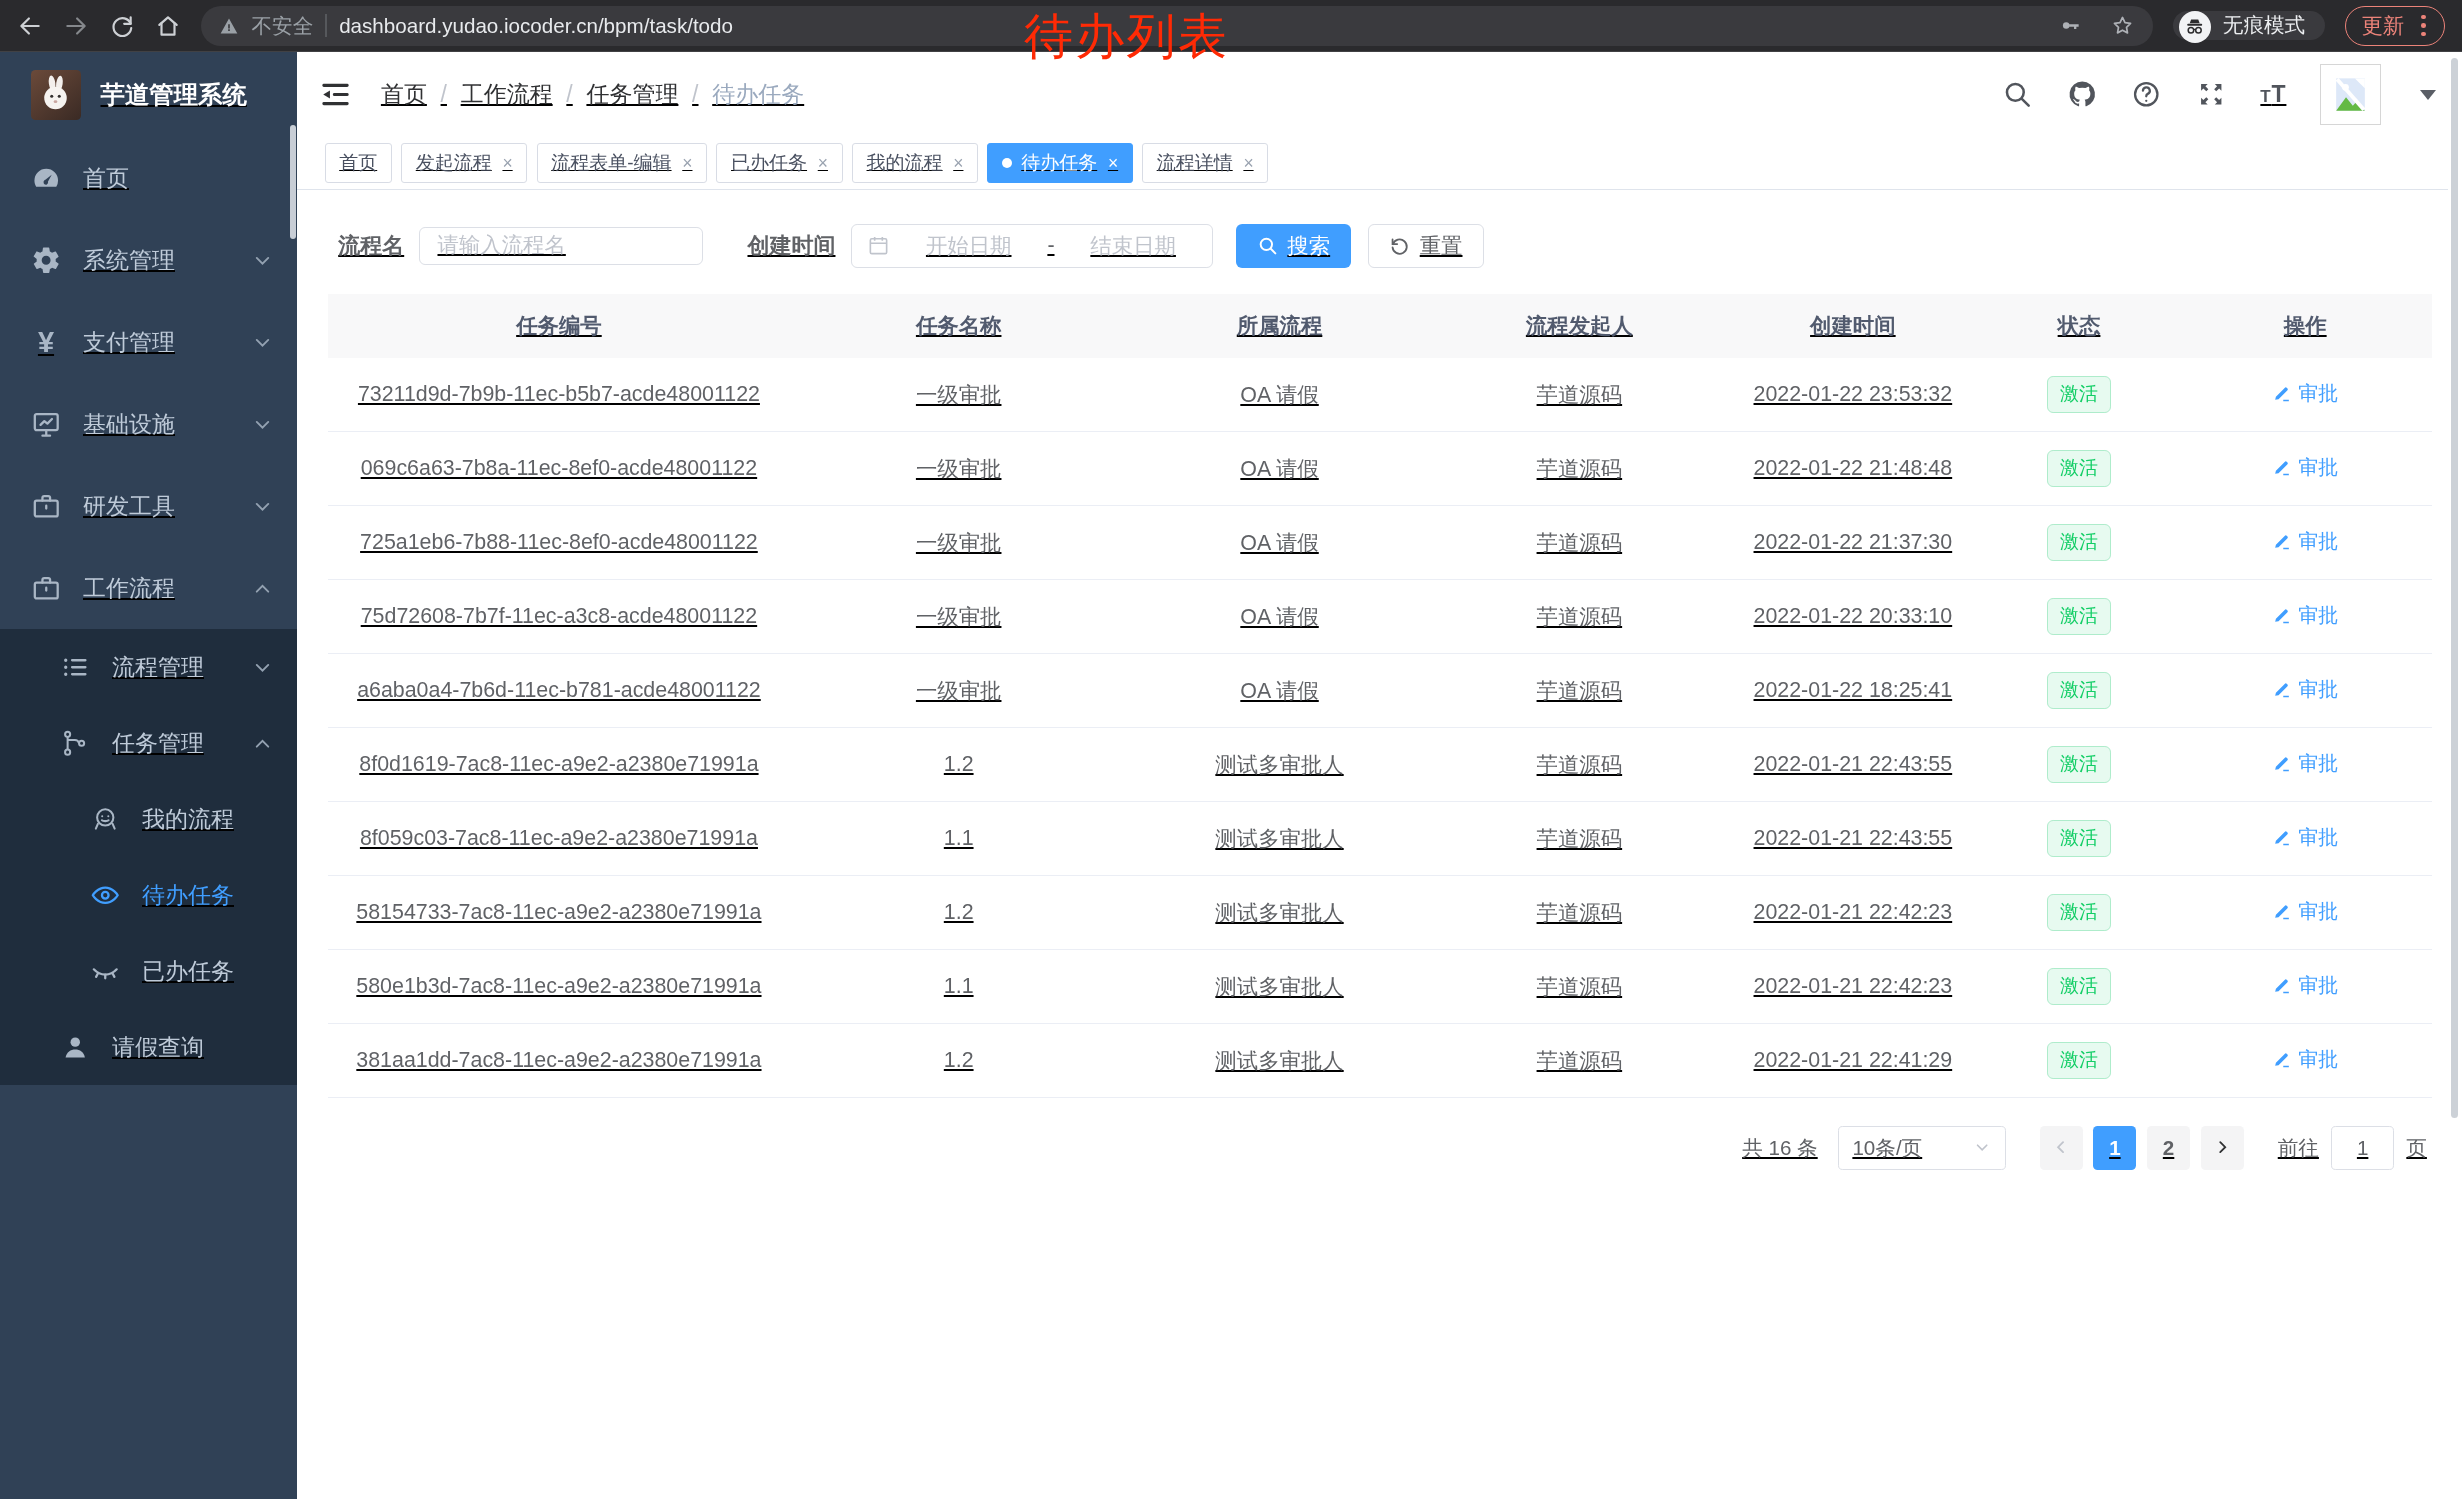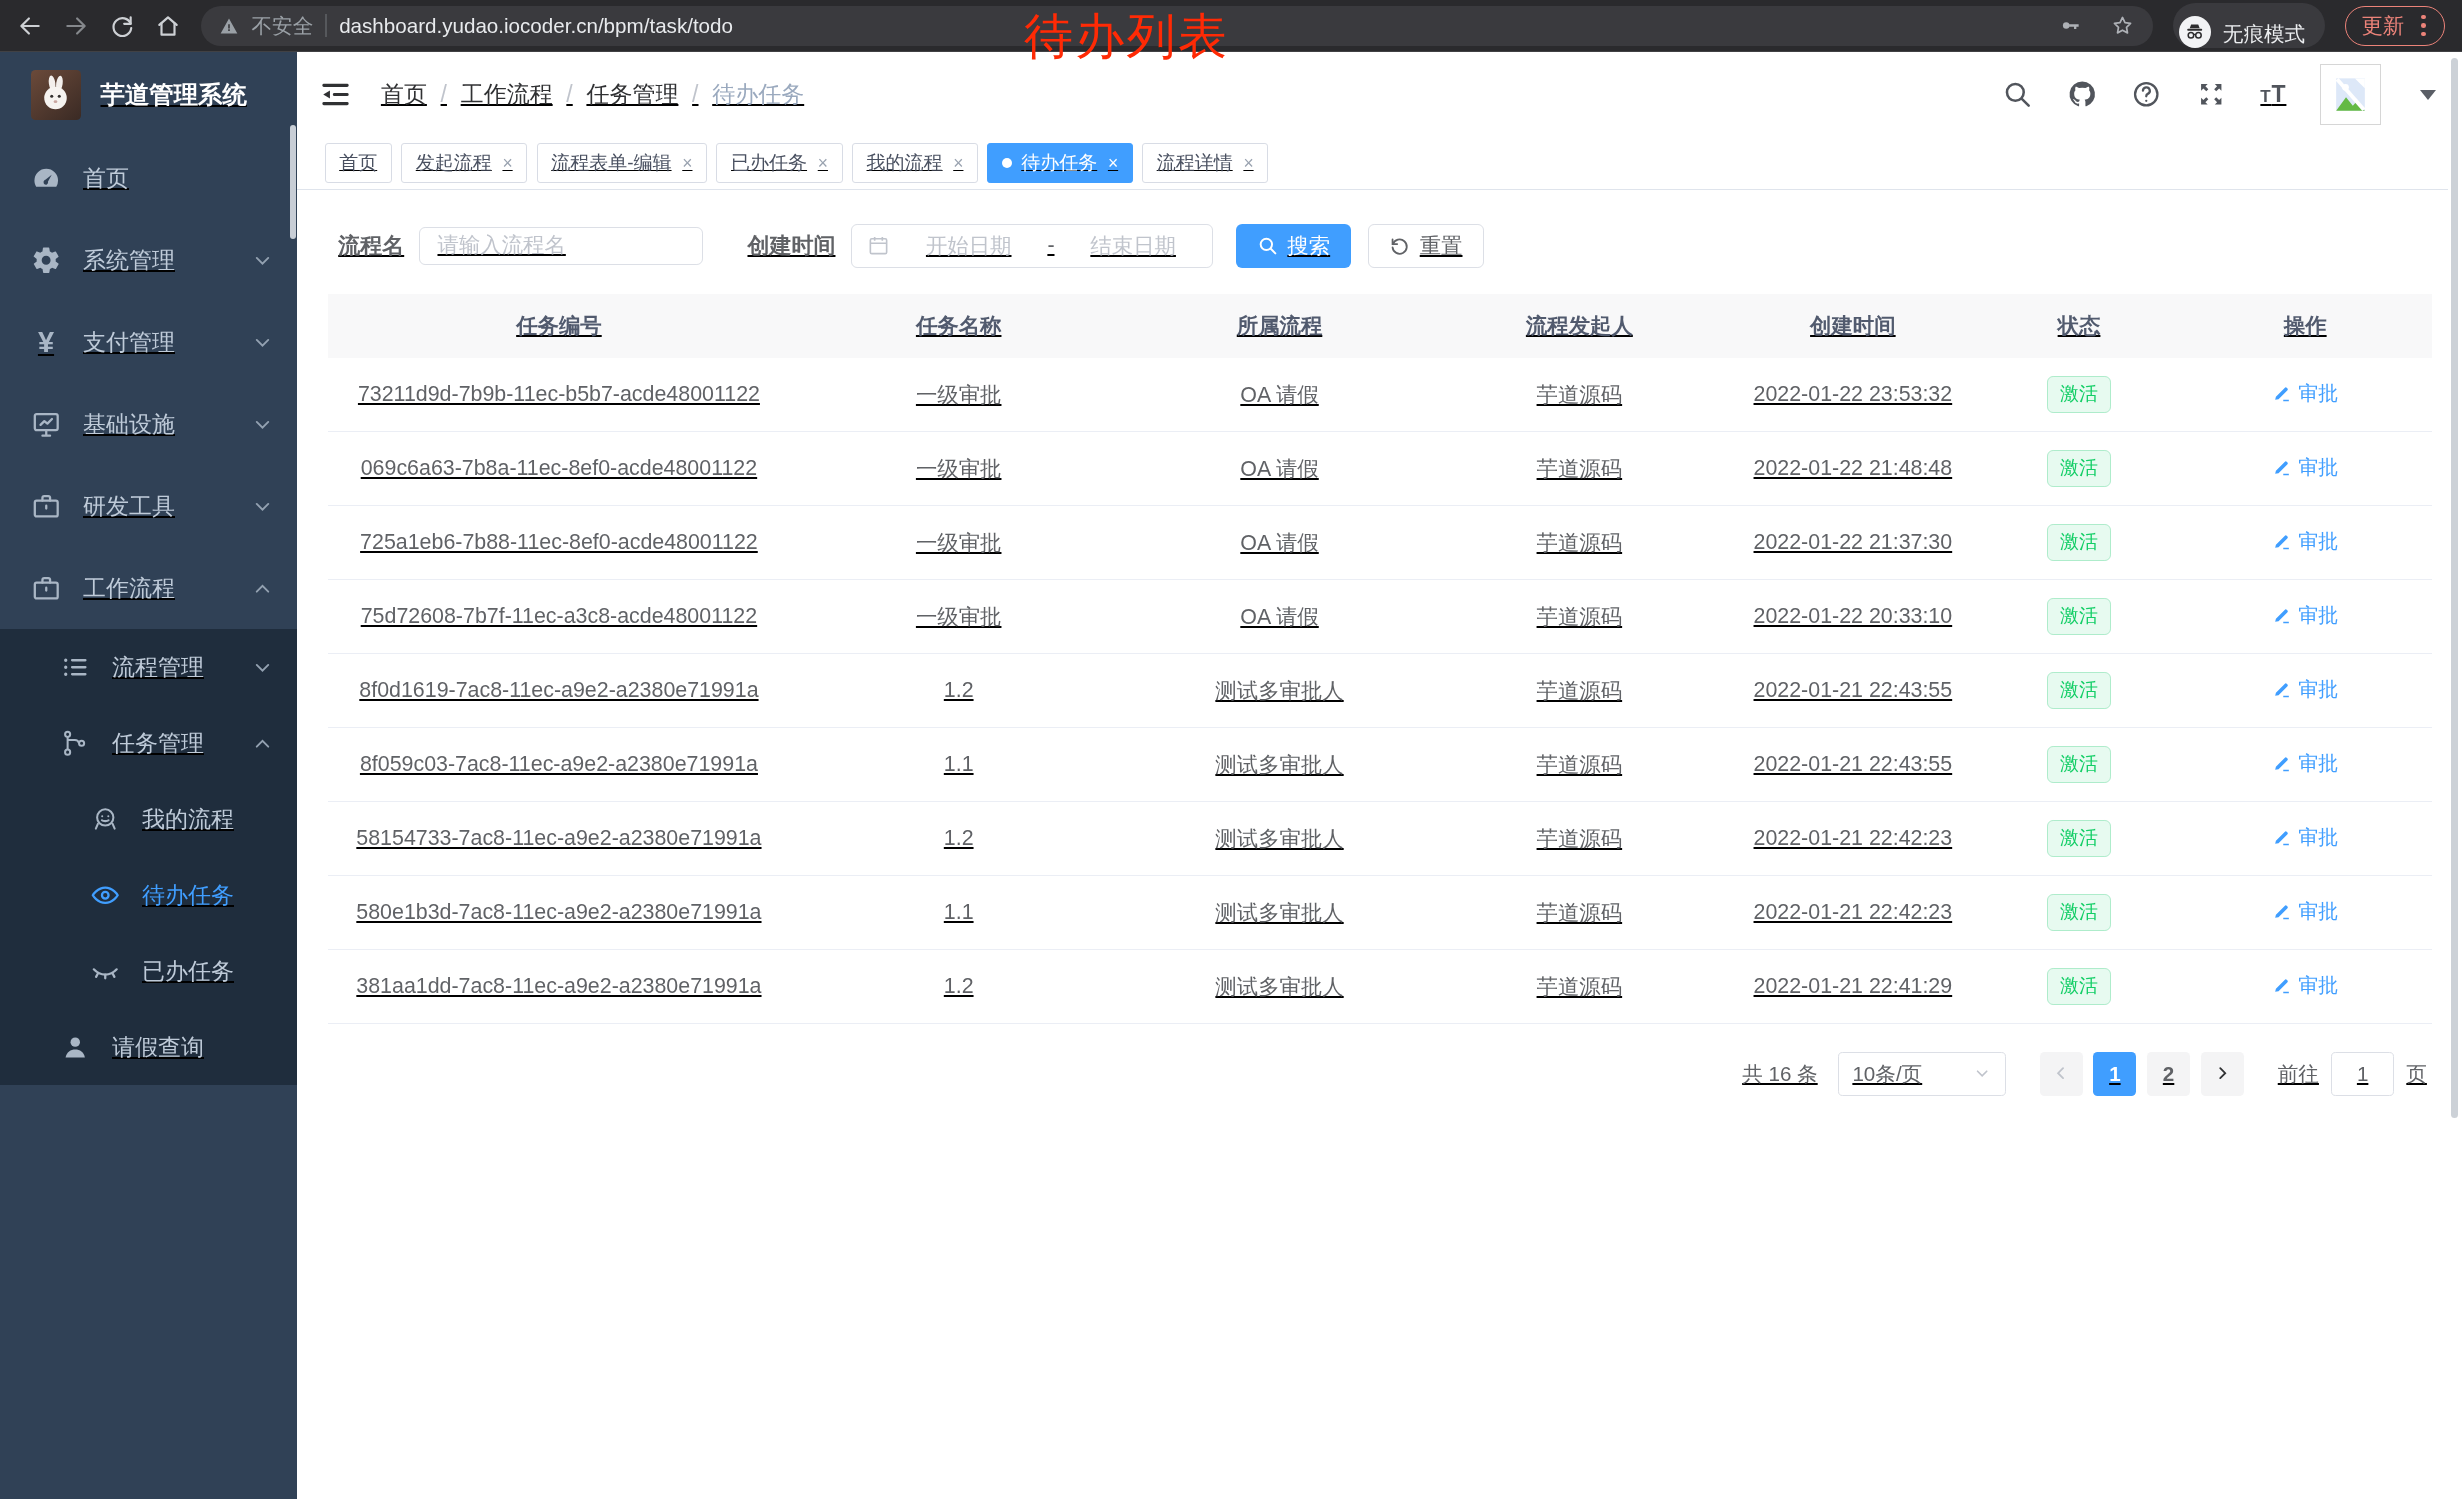--- a/index.html
+++ b/index.html
@@ -11,21 +11,21 @@
     display:flex;align-items:center;padding:0 17px;gap:20px;z-index:5;border-bottom:0.8px solid #414144;}
   .chrome .nav-ic{width:26px;height:26px;color:#cdd0d4;flex:0 0 auto;}
   .chrome .nav-ic.dim{color:#85888c;}
   .omnibox{flex:1;height:40px;background:#3a3a3e;border-radius:20px;display:flex;
     align-items:center;padding:0 18.3px;gap:12.2px;color:#9aa0a6;min-width:0;}
   .omnibox .warn{width:20px;height:20px;color:#9aa0a6;}
   .omnibox .sec{font-size:20.6px;color:#9aa0a6;white-space:nowrap;}
   .omnibox .divider{width:1.5px;height:23px;background:#56585c;}
   .omnibox .url{font-size:20.6px;color:#e8eaed;white-space:nowrap;overflow:hidden;flex:1;}
   .omnibox .tail-ic{width:23px;height:23px;color:#aeb1b6;margin-left:17px;}
-  .incog{height:45px;background:#3a3a3e;border-radius:23px;display:flex;align-items:flex-end;
+  .incog{height:29px;background:#3a3a3e;border-radius:23px;display:flex;align-items:flex-start;
     gap:12.2px;padding:0 20px 0 6.1px;color:#eceef0;font-size:20.6px;white-space:nowrap;}
   .incog .cir{width:32px;height:32px;border-radius:50%;background:#f2f3f5;display:flex;
     align-items:center;justify-content:center;}
   .incog .cir svg{width:21.4px;height:21.4px;}
   .update-pill{height:40px;border:1.5px solid #ec8379;border-radius:21.4px;display:flex;
     align-items:center;gap:13.7px;padding:0 15.3px;color:#ec8379;font-size:21.4px;white-space:nowrap;}
   .kebab{display:flex;flex-direction:column;gap:3.8px;padding:0 3.1px;}
   .kebab i{width:4.6px;height:4.6px;border-radius:50%;background:#ec8379;display:block;}
 
   
@@ -541,20 +541,36 @@
               <td><a class="action">
                   <span style="display: inline-flex;">
                     <svg viewBox="0 0 24 24" fill="currentColor" style="width: 20px; height: 20px;">
                       <path d="M3.8 20.2l.9-3.8L15.2 5.9a1.9 1.9 0 0 1 2.7 0l.4.4a1.9 1.9 0 0 1 0 2.7L7.8 19.5zM13.5 20.2h6.7v1.6h-6.7z"></path>
                     </svg>
                   </span>
                   <span>审批</span>
                 </a></td>
             </tr>
             <tr class="row">
+              <td>a6aba0a4-7b6d-11ec-b781-acde48001122</td>
+              <td>一级审批</td>
+              <td>OA 请假</td>
+              <td>芋道源码</td>
+              <td>2022-01-22 18:25:41</td>
+              <td><span class="badge">激活</span></td>
+              <td><a class="action">
+                  <span style="display: inline-flex;">
+                    <svg viewBox="0 0 24 24" fill="currentColor" style="width: 20px; height: 20px;">
+                      <path d="M3.8 20.2l.9-3.8L15.2 5.9a1.9 1.9 0 0 1 2.7 0l.4.4a1.9 1.9 0 0 1 0 2.7L7.8 19.5zM13.5 20.2h6.7v1.6h-6.7z"></path>
+                    </svg>
+                  </span>
+                  <span>审批</span>
+                </a></td>
+            </tr>
+            <tr class="row">
               <td>8f0d1619-7ac8-11ec-a9e2-a2380e71991a</td>
               <td>1.2</td>
               <td>测试多审批人</td>
               <td>芋道源码</td>
               <td>2022-01-21 22:43:55</td>
               <td><span class="badge">激活</span></td>
               <td><a class="action">
                   <span style="display: inline-flex;">
                     <svg viewBox="0 0 24 24" fill="currentColor" style="width: 20px; height: 20px;">
                       <path d="M3.8 20.2l.9-3.8L15.2 5.9a1.9 1.9 0 0 1 2.7 0l.4.4a1.9 1.9 0 0 1 0 2.7L7.8 19.5zM13.5 20.2h6.7v1.6h-6.7z"></path>

